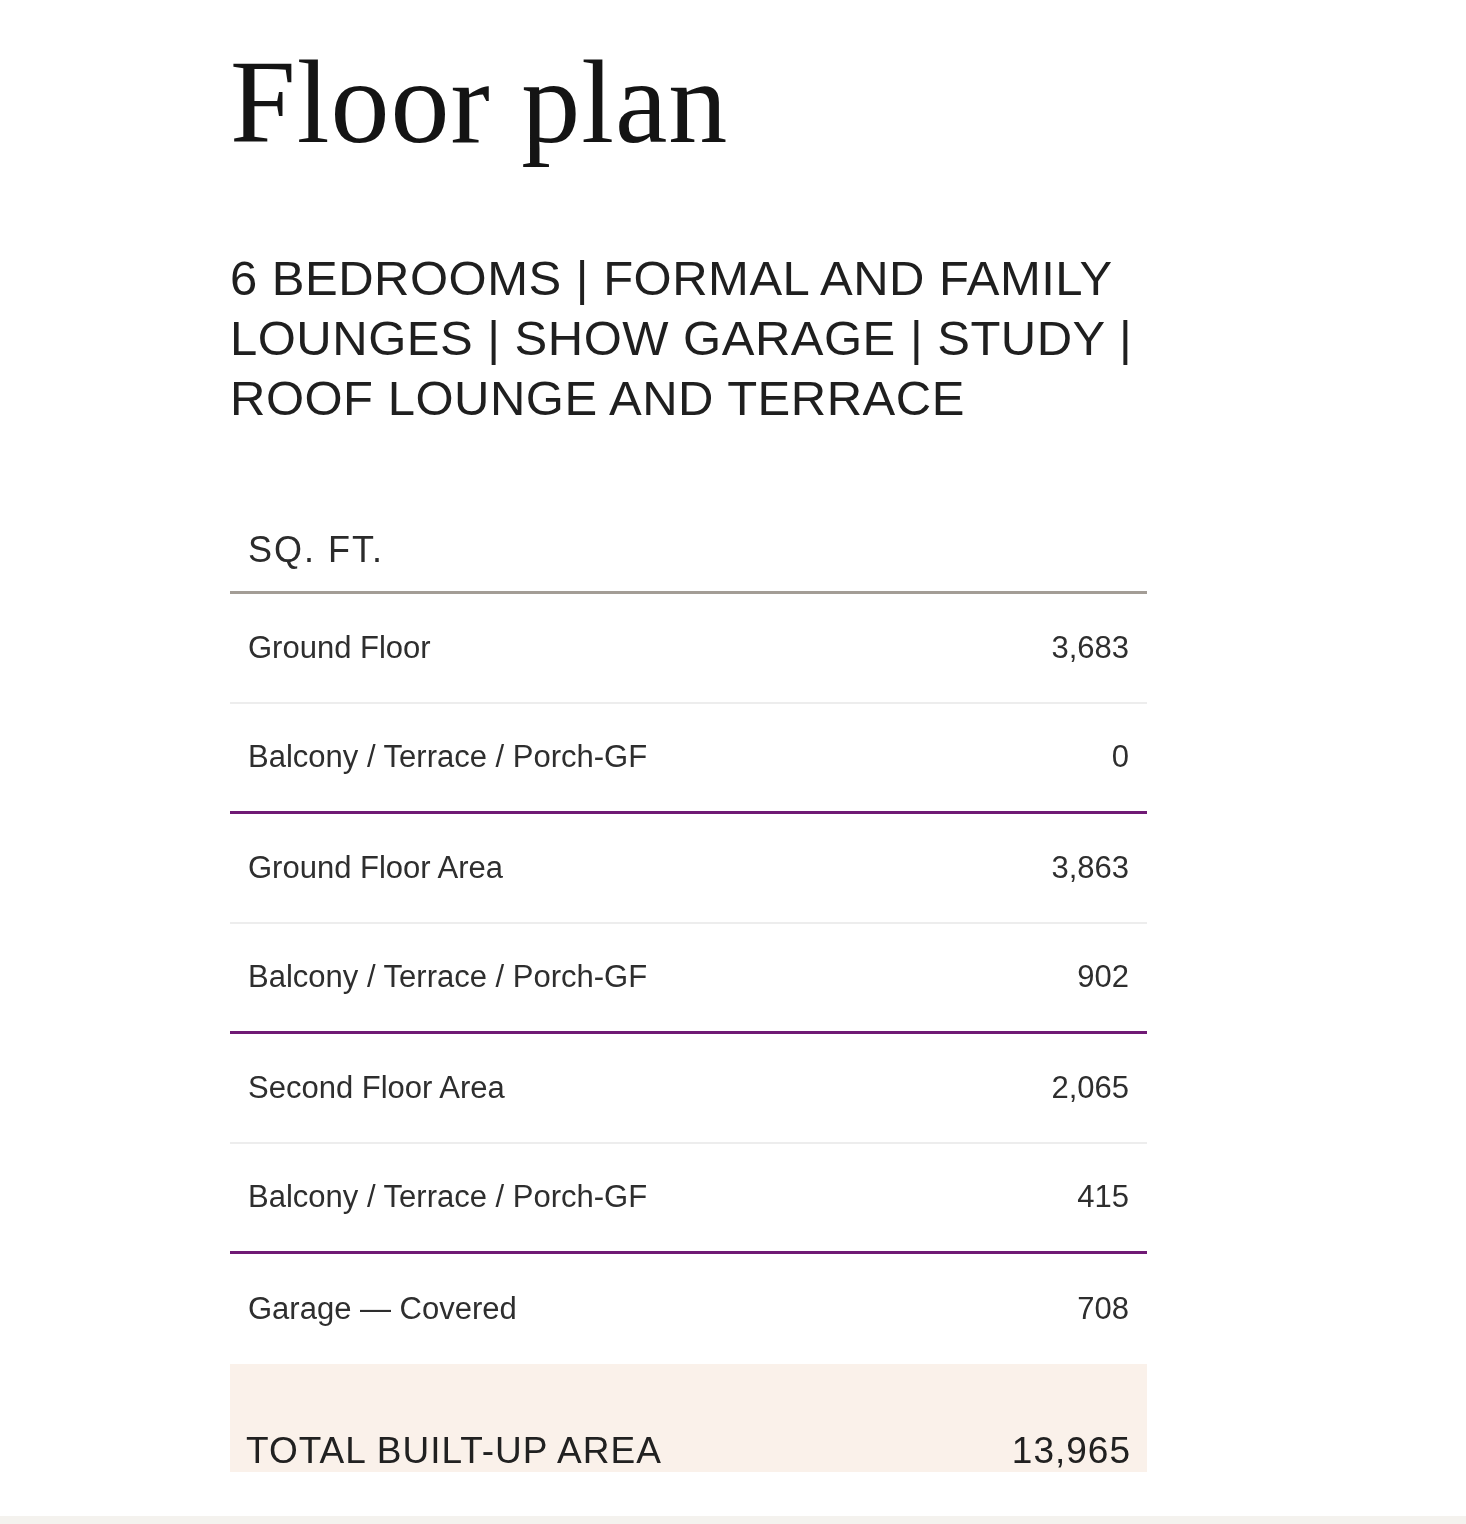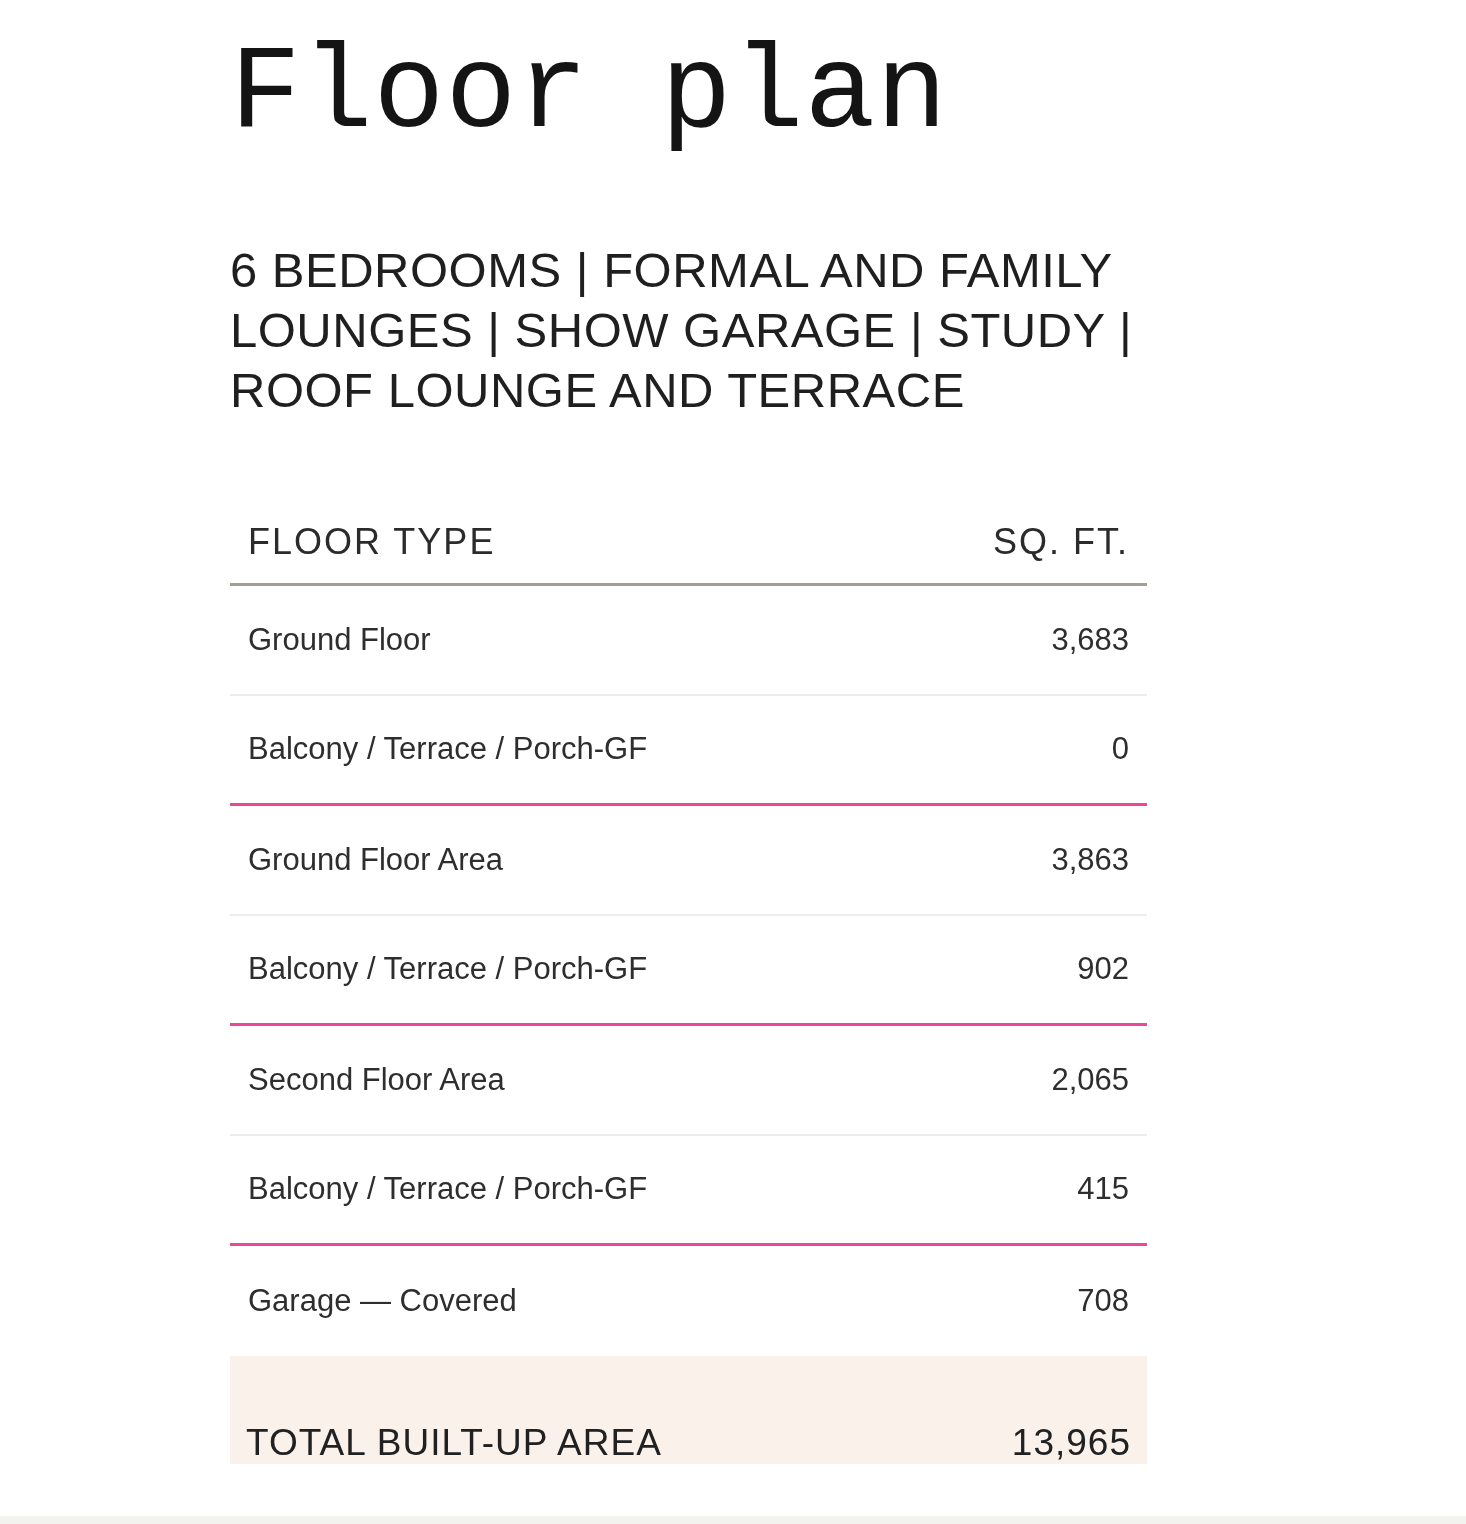--- a/index.html
+++ b/index.html
@@ -9,22 +9,22 @@
     background: #ffffff;
     overflow: hidden;
     position: relative;
     font-family: "Liberation Sans", "DejaVu Sans", sans-serif;
   }
   .content {
     margin-left: 230px;
     width: 915px;
   }
   .page-title {
-    margin-top: 24px;
-    font-family: Liberation Mono, monospace;
+    margin-top: 32px;
+    font-family: Liberation Serif, serif;
     font-weight: 400;
     font-size: 118px;
     line-height: 1.2;
     color: #141414;
     letter-spacing: 1px;
   }
   .subtitle {
     margin-top: 74px;
     font-size: 49px;
     line-height: 60px;
@@ -50,21 +50,21 @@
   .trow {
     display: flex;
     justify-content: space-between;
     align-items: center;
     height: 110px;
     padding: 0 18px;
     font-size: 31px;
     color: #2e2e2e;
   }
   .trow.sep-light { border-bottom: 2px solid #ededed; }
-  .trow.sep-dark  { border-bottom: 3px solid #ec4899; }
+  .trow.sep-dark  { border-bottom: 3px solid #701a75; }
   .trow .cell-value { text-align: right; }
   .total-row {
     display: flex;
     justify-content: space-between;
     align-items: flex-end;
     height: 108px;
     padding: 0 16px;
     background: #faf1ea;
     font-size: 37px;
     letter-spacing: 1px;
@@ -84,21 +84,20 @@
 
 <div class="content">
 
   <h1 class="page-title">Floor plan</h1>
 
   <div class="subtitle">6 BEDROOMS | FORMAL AND FAMILY LOUNGES | SHOW GARAGE | STUDY | ROOF LOUNGE AND TERRACE</div>
 
   <div class="floor-table">
 
     <div class="thead">
-      <span>FLOOR TYPE</span>
       <span>SQ. FT.</span>
     </div>
 
     <div class="trow sep-light">
       <span class="cell-label">Ground Floor</span>
       <span class="cell-value">3,683</span>
     </div>
 
     <div class="trow sep-dark">
       <span class="cell-label">Balcony / Terrace / Porch-GF</span>

